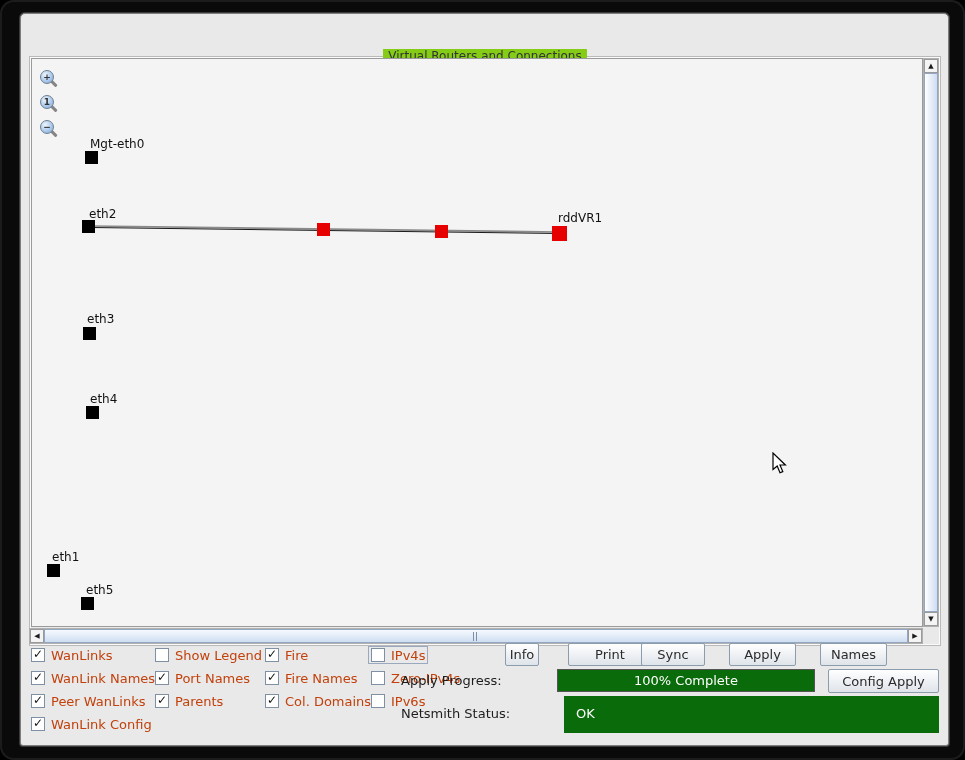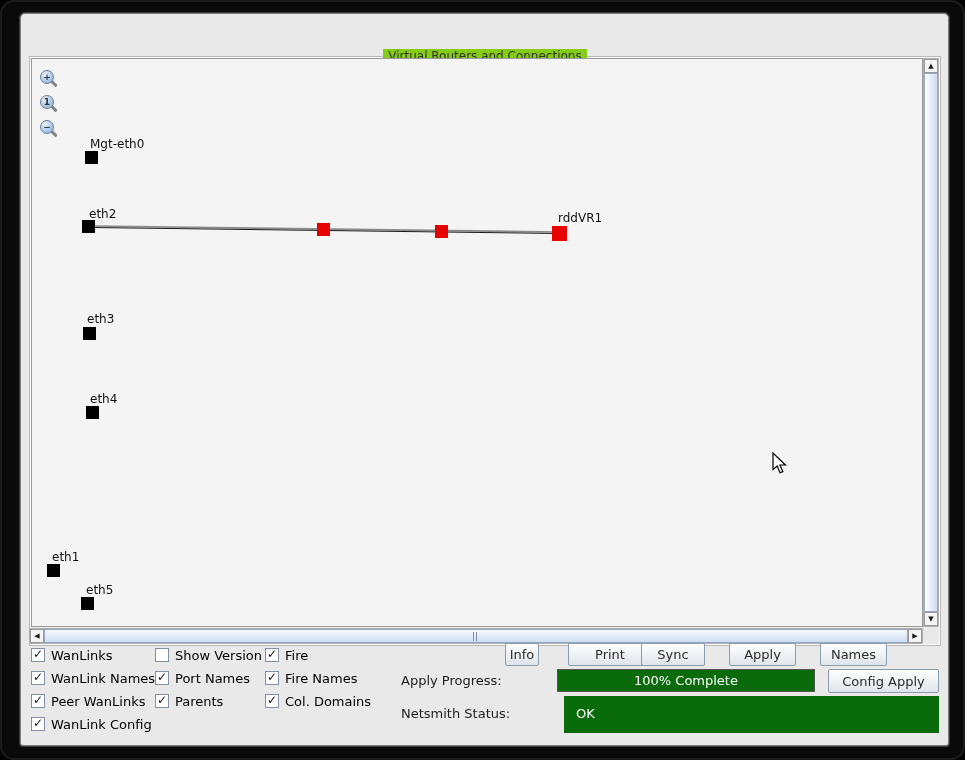--- a/index.html
+++ b/index.html
@@ -56,21 +56,21 @@
     background:linear-gradient(#f6fafe,#cfdef2);border:1px solid #93a6c2;box-sizing:border-box;}
   .grip{position:absolute;left:50%;top:2px;width:6px;height:9px;margin-left:-3px;
     background:repeating-linear-gradient(90deg,#7e8ea8 0 1px,transparent 1px 3px);}
   
   .cb-col{position:absolute;top:633px;}
   .cb-row{display:flex;align-items:center;gap:6px;height:16px;margin-bottom:7px;width:fit-content;
     padding:0 2px;}
   .cb-row.focused{outline:1px solid #9aa9bd;}
   .cb{width:14px;height:14px;background:#fff;border:1px solid #7f8fa4;box-sizing:border-box;
     font-size:12px;line-height:11px;text-align:center;font-weight:bold;color:#111;flex:none;}
-  .cb-label{font-size:13px;color:#000000;white-space:nowrap;}
+  .cb-label{font-size:13px;color:#c2410c;white-space:nowrap;}
   .btn{position:absolute;height:23px;background:linear-gradient(#ffffff,#dfe4ea);
     border:1px solid #8b9cad;border-radius:2px;box-sizing:border-box;
     font-size:13px;color:#2b2b2b;text-align:center;line-height:21px;font-family:inherit;padding:0;}
   .lbl{position:absolute;font-size:13px;color:#1d1d1d;text-align:left;white-space:nowrap;}
   .green-bar{position:absolute;background:var(--green,#0a6b0a);color:#fff;font-size:13px;box-sizing:border-box;
     border:1px solid #555;}
   .progress-bar{left:536px;top:655px;width:258px;height:23px;text-align:center;line-height:21px;}
   .status-bar{left:543px;top:682px;width:375px;height:37px;line-height:35px;padding-left:12px;border:none;}
 </style>
 </head>
@@ -153,21 +153,21 @@
           <span class="cb-label">Peer WanLinks</span>
         </div>
         <div class="cb-row">
           <span class="cb">✓</span>
           <span class="cb-label">WanLink Config</span>
         </div>
       </div>
     <div class="cb-col" style="left:132px;">
         <div class="cb-row">
           <span class="cb"></span>
-          <span class="cb-label">Show Version</span>
+          <span class="cb-label">Show Legend</span>
         </div>
         <div class="cb-row">
           <span class="cb">✓</span>
           <span class="cb-label">Port Names</span>
         </div>
         <div class="cb-row">
           <span class="cb">✓</span>
           <span class="cb-label">Parents</span>
         </div>
       </div>
@@ -176,20 +176,34 @@
           <span class="cb">✓</span>
           <span class="cb-label">Fire</span>
         </div>
         <div class="cb-row">
           <span class="cb">✓</span>
           <span class="cb-label">Fire Names</span>
         </div>
         <div class="cb-row">
           <span class="cb">✓</span>
           <span class="cb-label">Col. Domains</span>
+        </div>
+      </div>
+    <div class="cb-col" style="left:348px;">
+        <div class="cb-row focused">
+          <span class="cb"></span>
+          <span class="cb-label">IPv4s</span>
+        </div>
+        <div class="cb-row">
+          <span class="cb"></span>
+          <span class="cb-label">Zero-IPv4s</span>
+        </div>
+        <div class="cb-row">
+          <span class="cb"></span>
+          <span class="cb-label">IPv6s</span>
         </div>
       </div>
 
     <button class="btn" style="left:484px;top:629px;width:34px;">Info</button>
     <button class="btn" style="left:547px;top:629px;width:84px;">Print</button>
     <button class="btn" style="left:620px;top:629px;width:64px;text-align:center;">Sync</button>
     <button class="btn" style="left:708px;top:629px;width:67px;">Apply</button>
     <button class="btn" style="left:799px;top:629px;width:67px;">Names</button>
     <button class="btn" style="left:807px;top:655px;width:111px;height:24px;">Config Apply</button>
 

